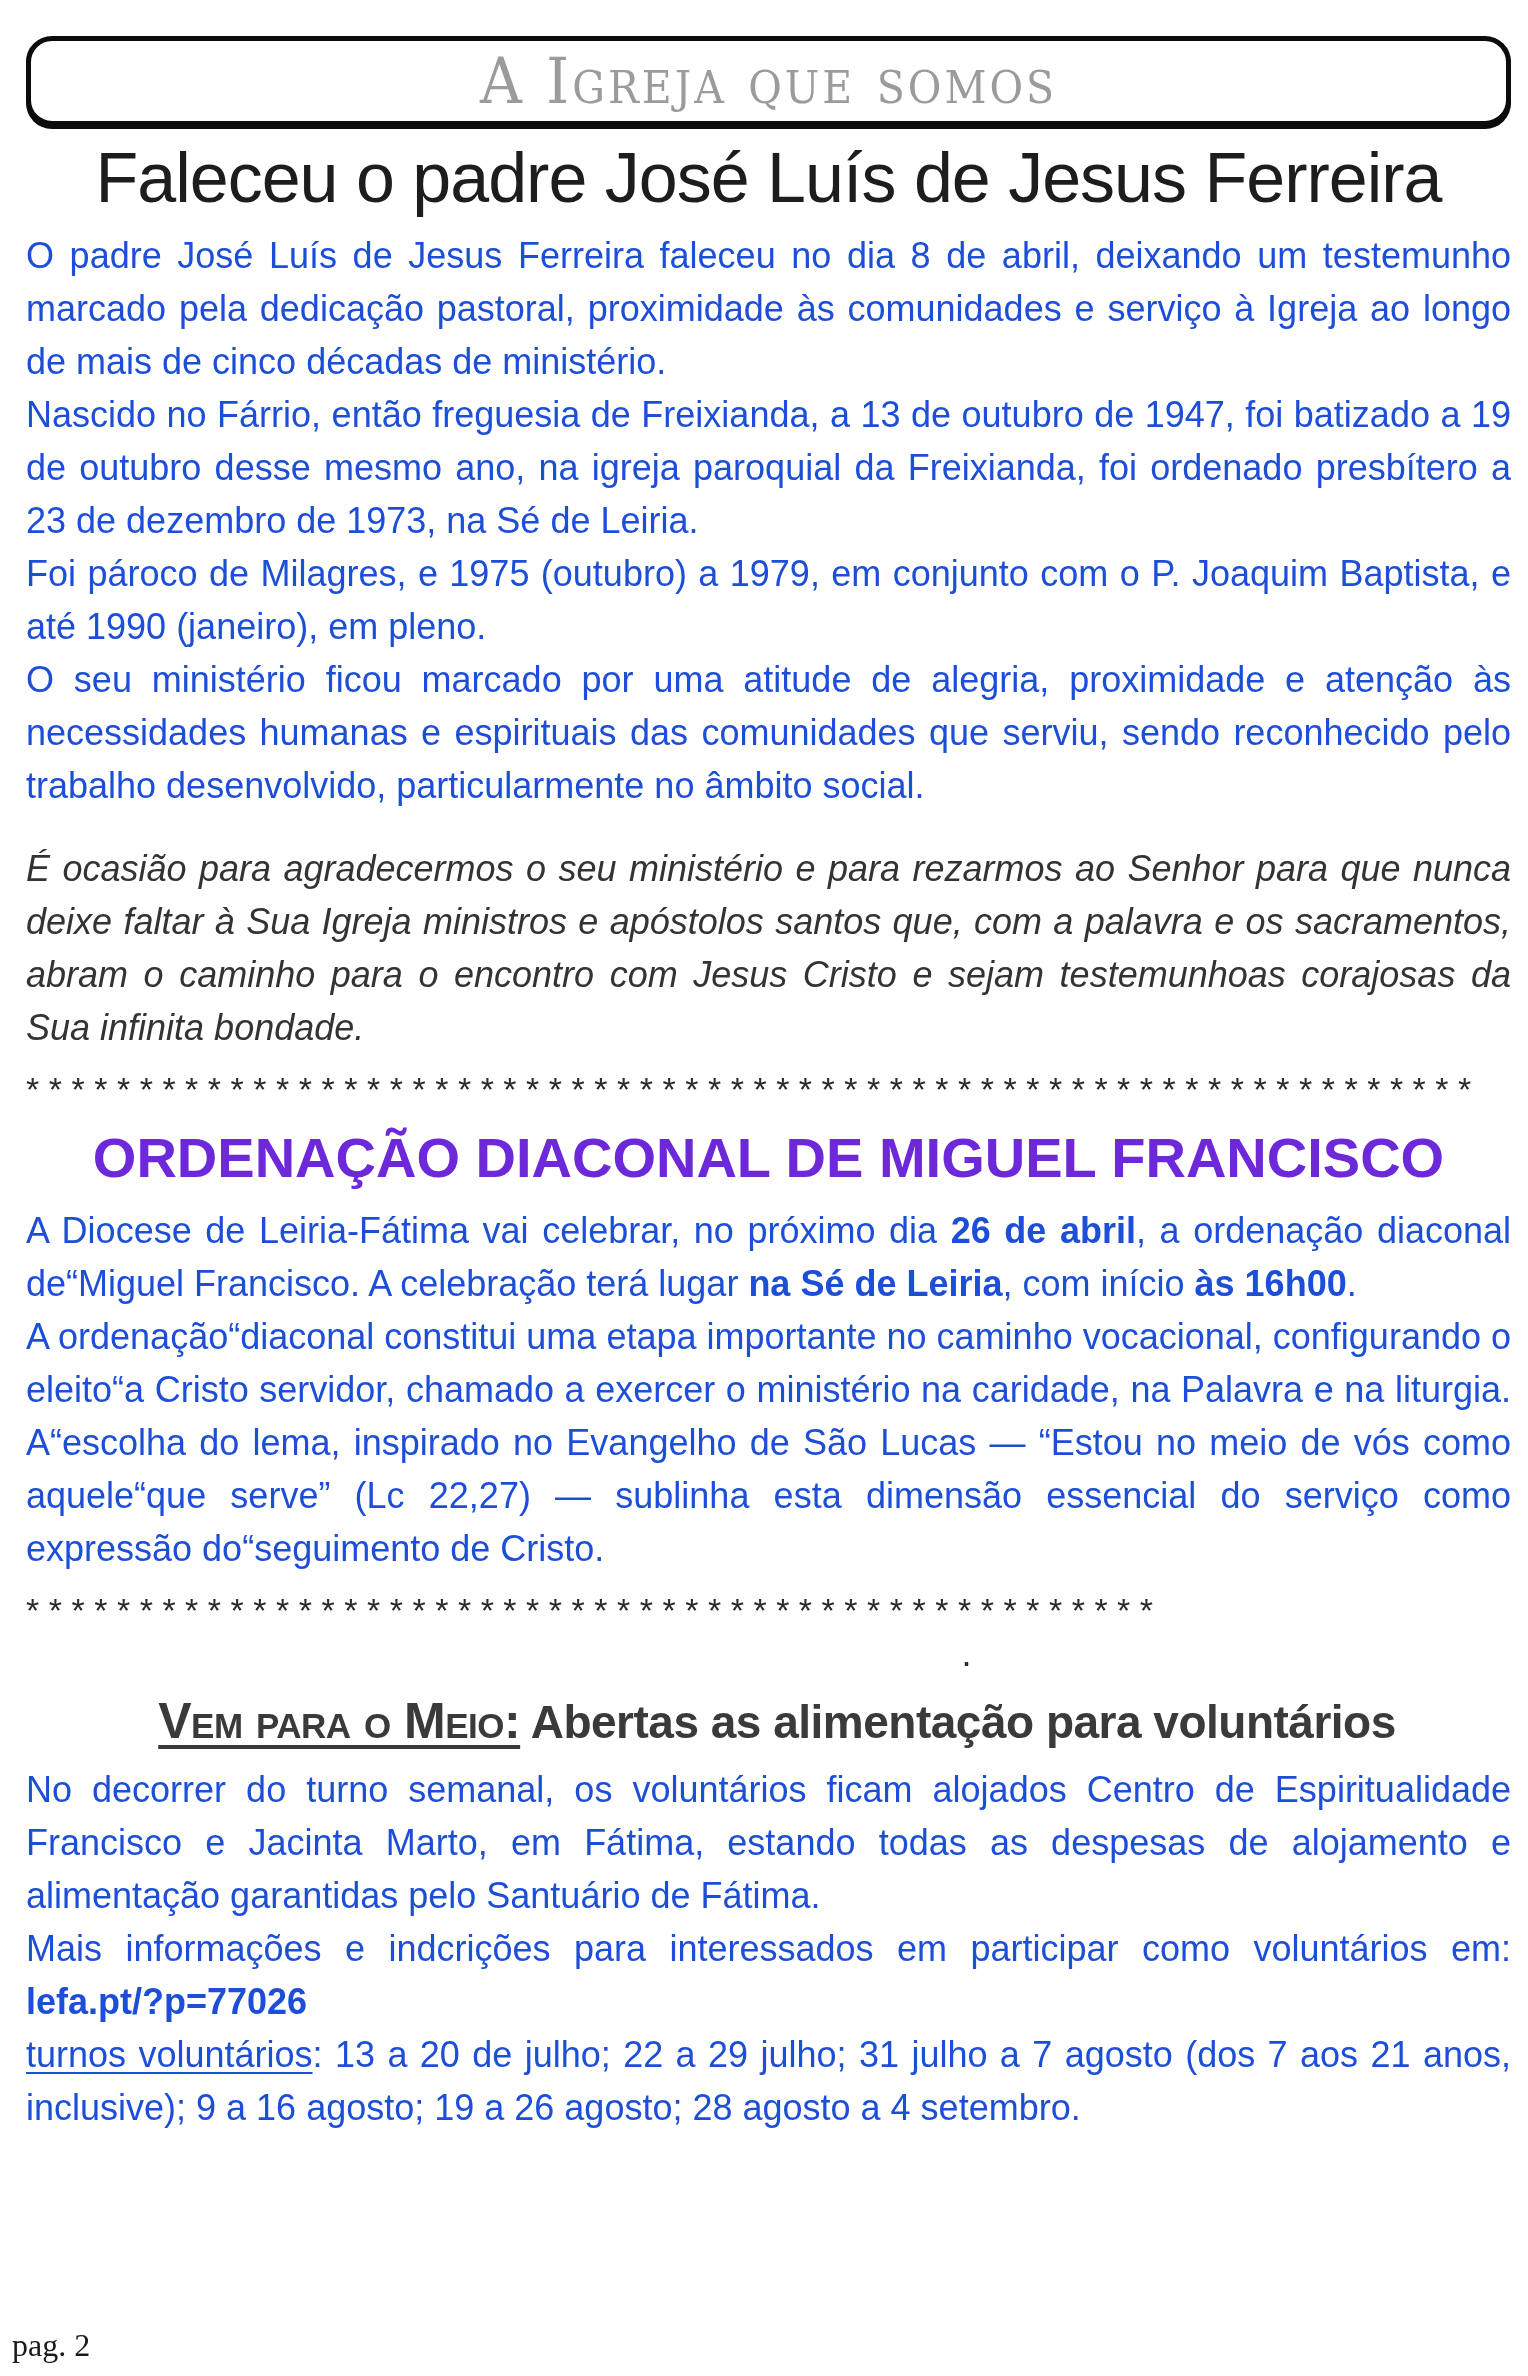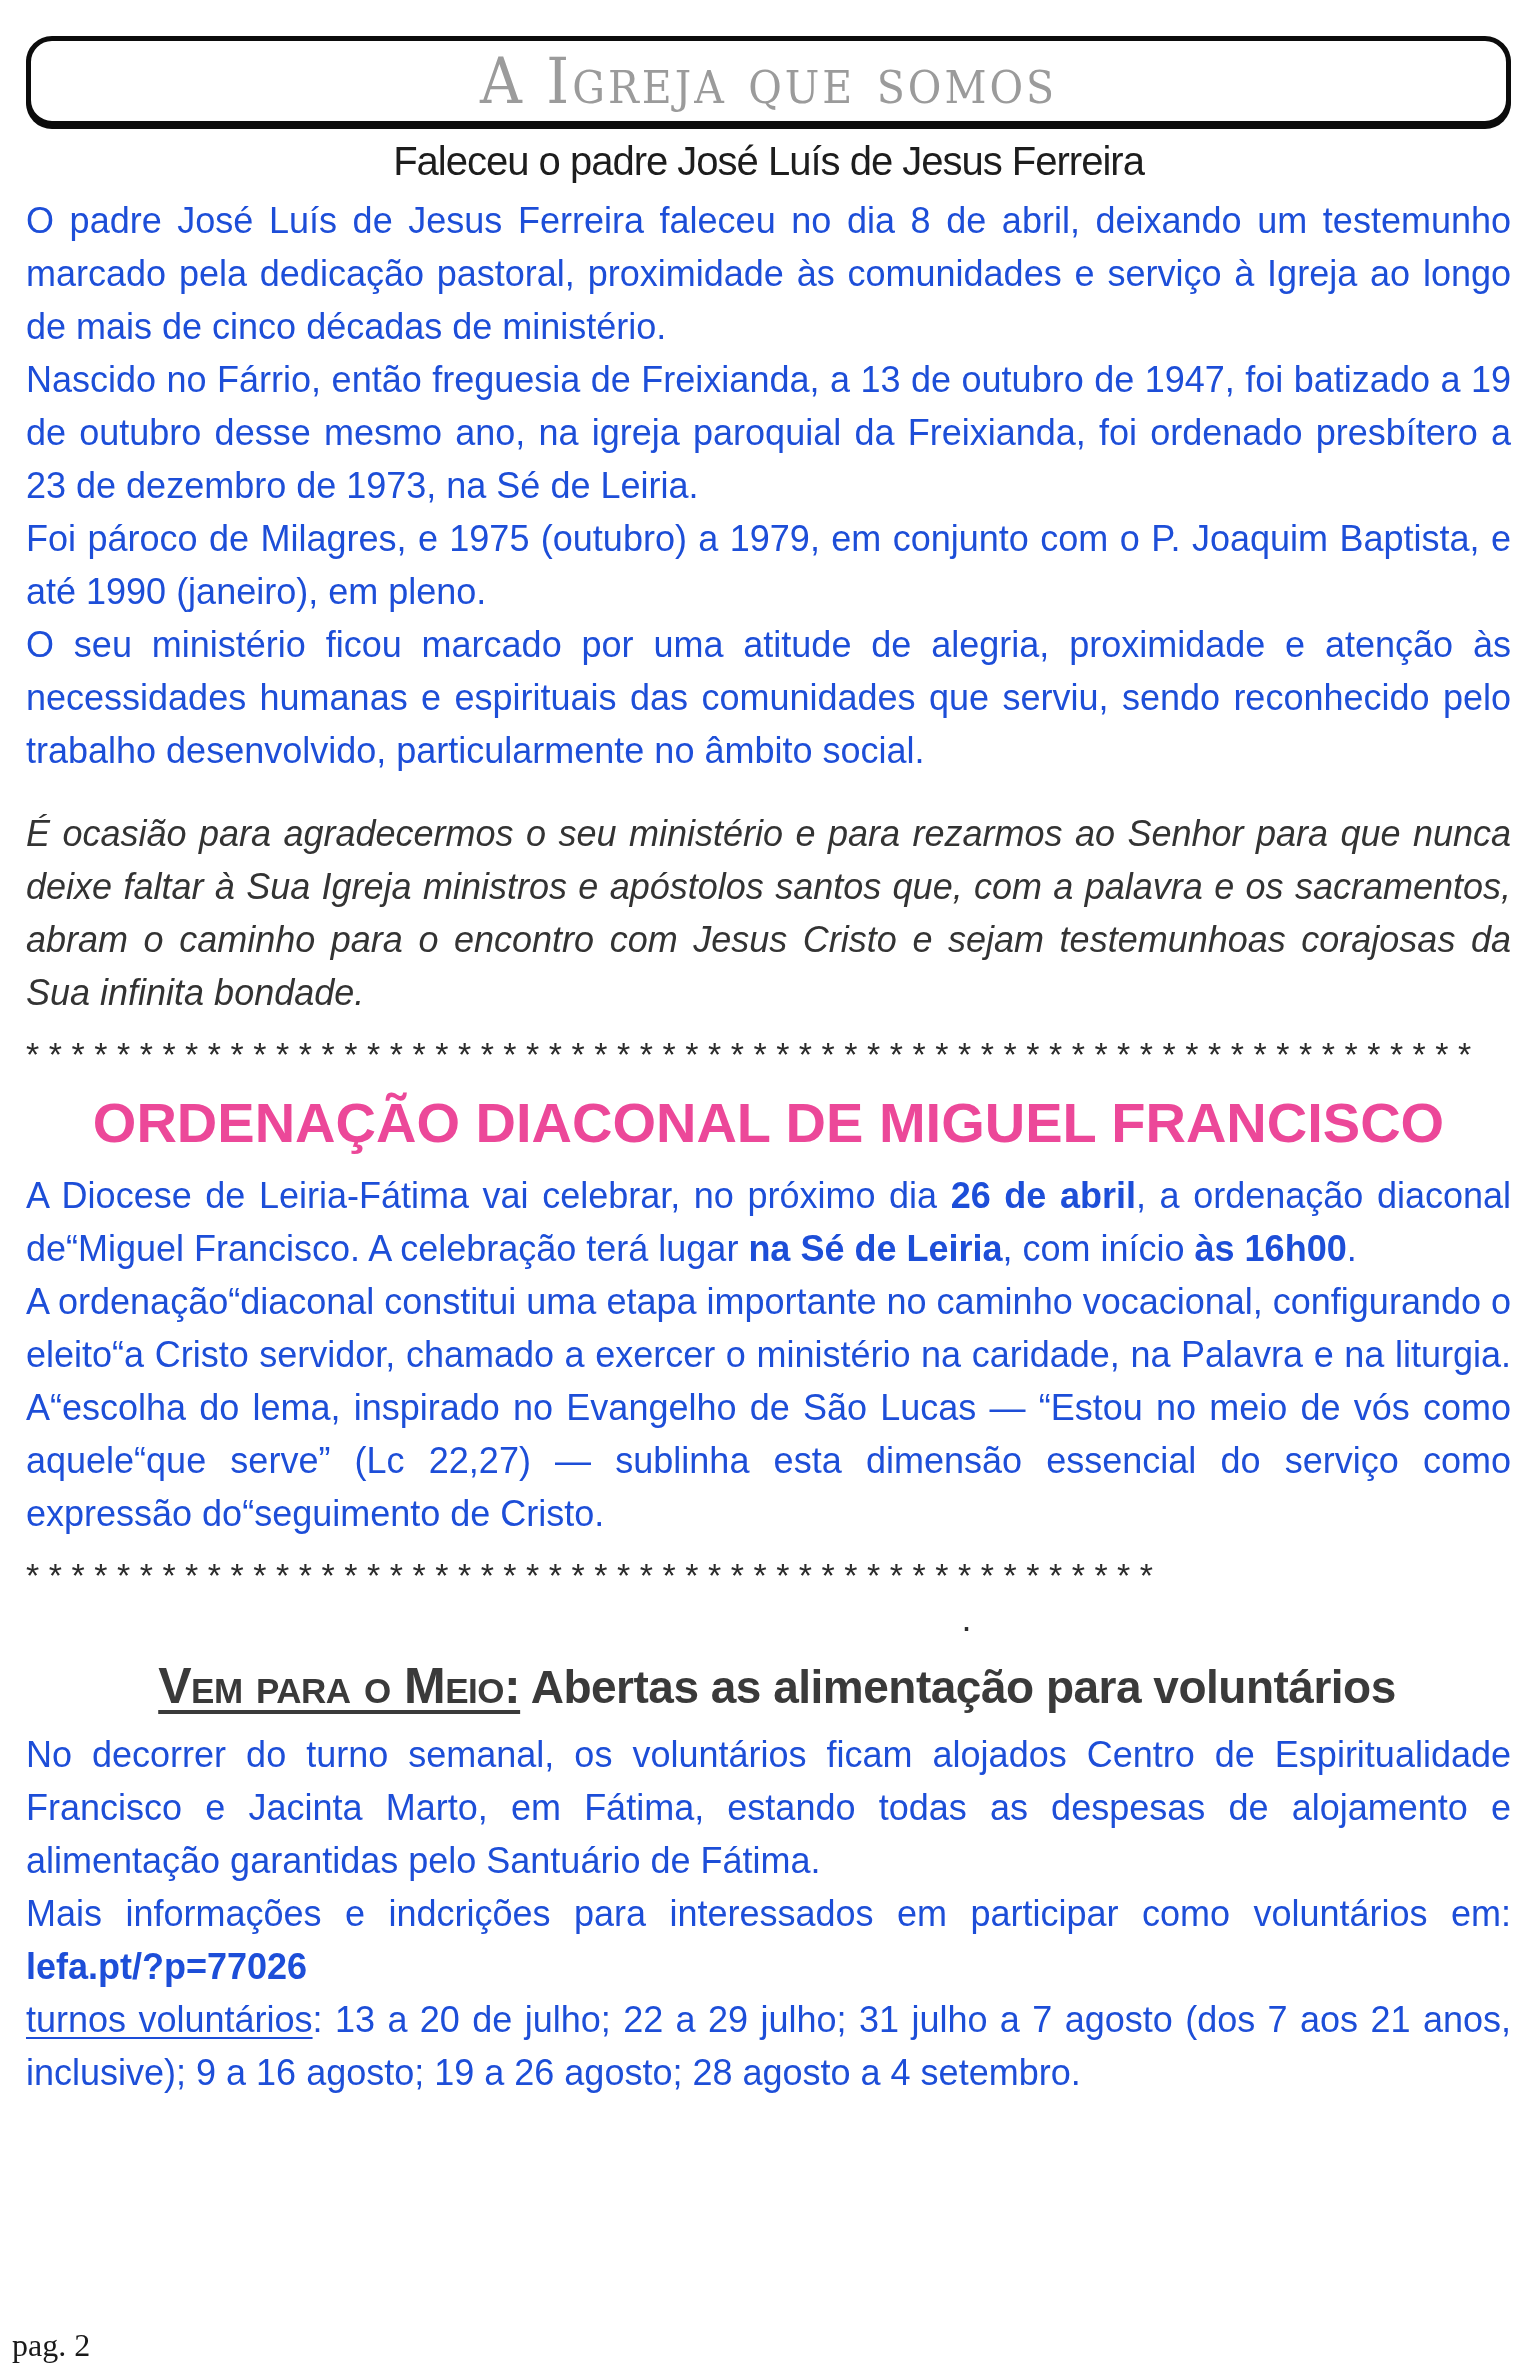--- a/index.html
+++ b/index.html
@@ -32,21 +32,21 @@
     font-family: "DejaVu Serif", serif;
     font-variant: small-caps;
     font-size: 58px;
     line-height: 1;
     color: #9b9b9b;
     letter-spacing: 3px;
     transform: scaleY(1.08);
   }
 
   h1.article-title {
-    font-size: 40px;
+    font-size: 70px;
     line-height: 1.15;
     font-weight: normal;
     text-align: center;
     color: #1d1d1d;
     margin: 8px 0 10px 0;
     letter-spacing: -1px;
   }
 
   p.body {
     font-size: 36px;
@@ -76,21 +76,21 @@
     margin: 0;
     padding-left: 63%;
     color: #2b2b2b;
   }
 
   h2.section-title {
     font-size: 56px;
     line-height: 1.15;
     font-weight: bold;
     text-align: center;
-    color: #ec4899;
+    color: #6d28d9;
     margin: 14px 0 14px 0;
   }
 
   h3.section-title {
     font-size: 46px;
     line-height: 1.2;
     font-weight: bold;
     text-align: center;
     color: #3a3a3a;
     margin: 18px 0 12px 0;

